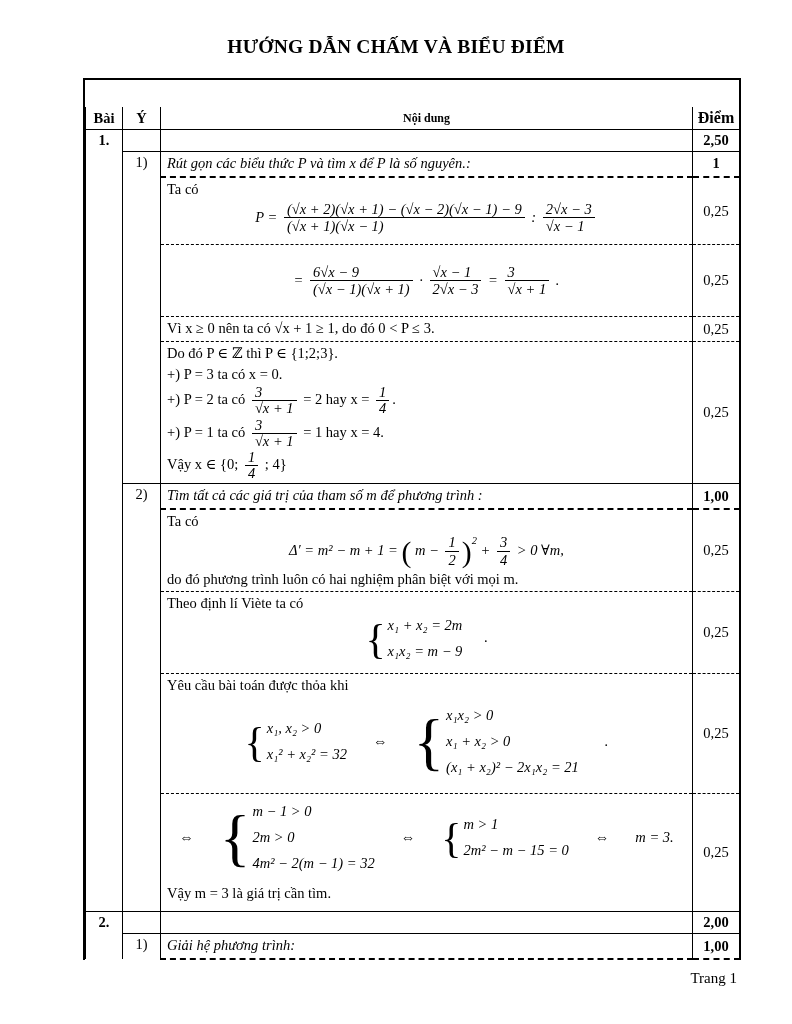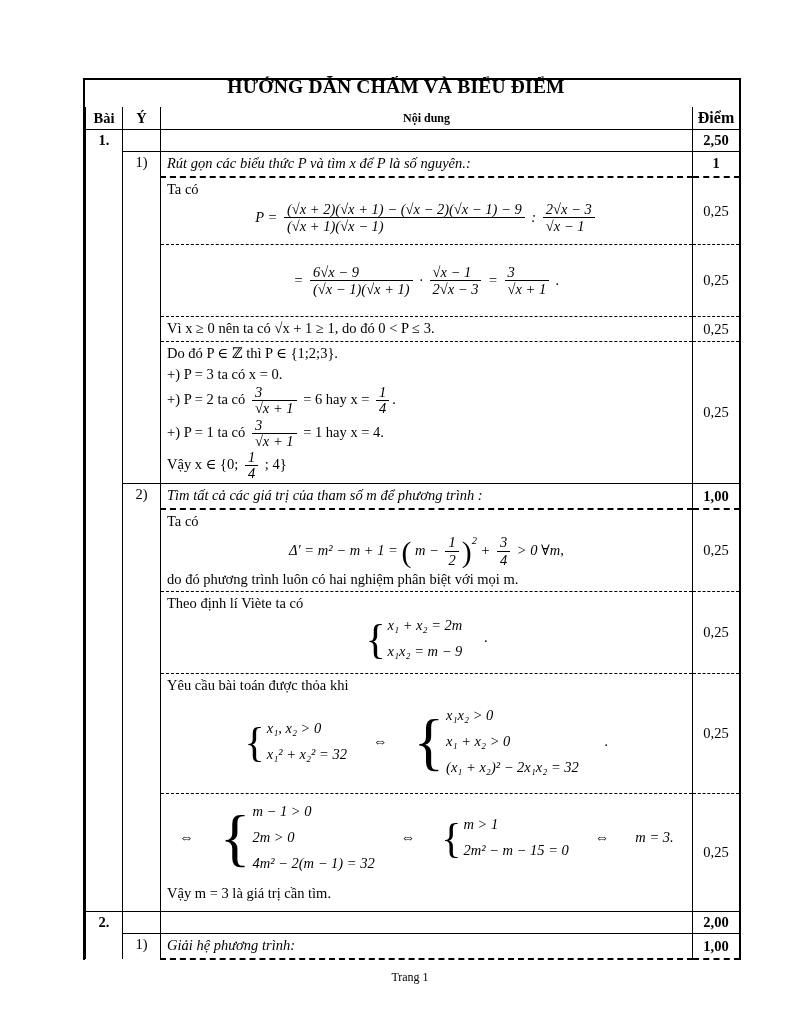--- a/index.html
+++ b/index.html
@@ -3,21 +3,21 @@
 <meta charset="utf-8">
 <style>
   html,body{margin:0;padding:0;}
   body{
     width:792px;height:1024px;position:relative;background:#ffffff;
     font-family:"Liberation Serif","DejaVu Serif",serif;color:#000;
     font-size:14.5px;
   }
   .page-title{
     position:absolute;top:36px;left:0;width:792px;text-align:center;
-    font-size:19.5px;font-weight:bold;letter-spacing:.2px;margin-top:40px;
+    font-size:19.5px;font-weight:bold;letter-spacing:.2px;
   }
   .tablewrap{
     position:absolute;left:83px;top:78px;width:654px;
     border:2px solid #000;border-bottom:none;
   }
   table{border-collapse:collapse;table-layout:fixed;width:100%;margin-top:27px;}
   td,th{border-left:1px solid #000;border-right:1px solid #000;padding:1px 6px;vertical-align:top;overflow:hidden;}
   th{font-weight:bold;text-align:center;vertical-align:middle;padding:2px 2px;}
   th.small{font-size:16px;}
   .bs{border-bottom:1.5px solid #000;}
@@ -37,21 +37,21 @@
   .tight{line-height:1.35;}
   .tight .frac{line-height:1.05;}
   .sys{display:inline-flex;align-items:center;vertical-align:middle;text-align:left;}
   .sys .br{font-size:2.9em;line-height:1;font-style:normal;margin-right:2px;font-weight:400;}
   .sys.three .br{font-size:4.4em;}
   .sys .ln{display:inline-flex;flex-direction:column;row-gap:4px;}
   .fxc{display:flex;align-items:center;justify-content:center;column-gap:26px;}
   .bigp{font-size:2.05em;line-height:0;vertical-align:middle;font-style:normal;}
   .bpsup{font-size:0.72em;vertical-align:1.05em;}
   .enddot{margin-left:18px;}
-  .footer{position:absolute;left:83px;top:970px;width:654px;text-align:center;font-size:12px;}
+  .footer{position:absolute;left:83px;top:970px;width:654px;text-align:right;font-size:15px;}
   .mline{margin:1px 0;}
 </style>
 </head>
 <body>
 
 <div class="page-title">HƯỚNG DẪN CHẤM VÀ BIỂU ĐIỂM</div>
 
 <div class="tablewrap">
 <table>
   <colgroup>
@@ -115,21 +115,21 @@
     <td class="score-cell bd">0,25</td>
   </tr>
 
   <tr style="height:133px">
     <td class="content tight">
       <div class="mline">Do đó P ∈ ℤ thì P ∈ {1;2;3}.</div>
       <div class="mline">+) P = 3 ta có x = 0.</div>
       <div class="mline">
         <span>+) P = 2 ta có</span>
         <span class="frac math"><span class="fn">3</span><span class="fd">√x + 1</span></span>
-        <span>= 6 hay x =</span>
+        <span>= 2 hay x =</span>
         <span class="frac math"><span class="fn">1</span><span class="fd">4</span></span><span>.</span>
       </div>
       <div class="mline">
         <span>+) P = 1 ta có</span>
         <span class="frac math"><span class="fn">3</span><span class="fd">√x + 1</span></span>
         <span>= 1 hay x = 4.</span>
       </div>
       <div class="mline">
         <span>Vậy x ∈ {0;</span>
         <span class="frac math"><span class="fn">1</span><span class="fd">4</span></span>
@@ -189,21 +189,21 @@
             <span>x₁, x₂ &gt; 0</span>
             <span>x₁² + x₂² = 32</span>
           </span>
         </span>
         <span>⇔</span>
         <span class="sys three">
           <span class="br">{</span>
           <span class="ln">
             <span>x₁x₂ &gt; 0</span>
             <span>x₁ + x₂ &gt; 0</span>
-            <span>(x₁ + x₂)² − 2x₁x₂ = 32</span>
+            <span>(x₁ + x₂)² − 2x₁x₂ = 21</span>
           </span>
         </span>
         <span>.</span>
       </div>
     </td>
     <td class="score-cell bd">0,25</td>
   </tr>
 
   <tr style="height:118px">
     <td class="content">

